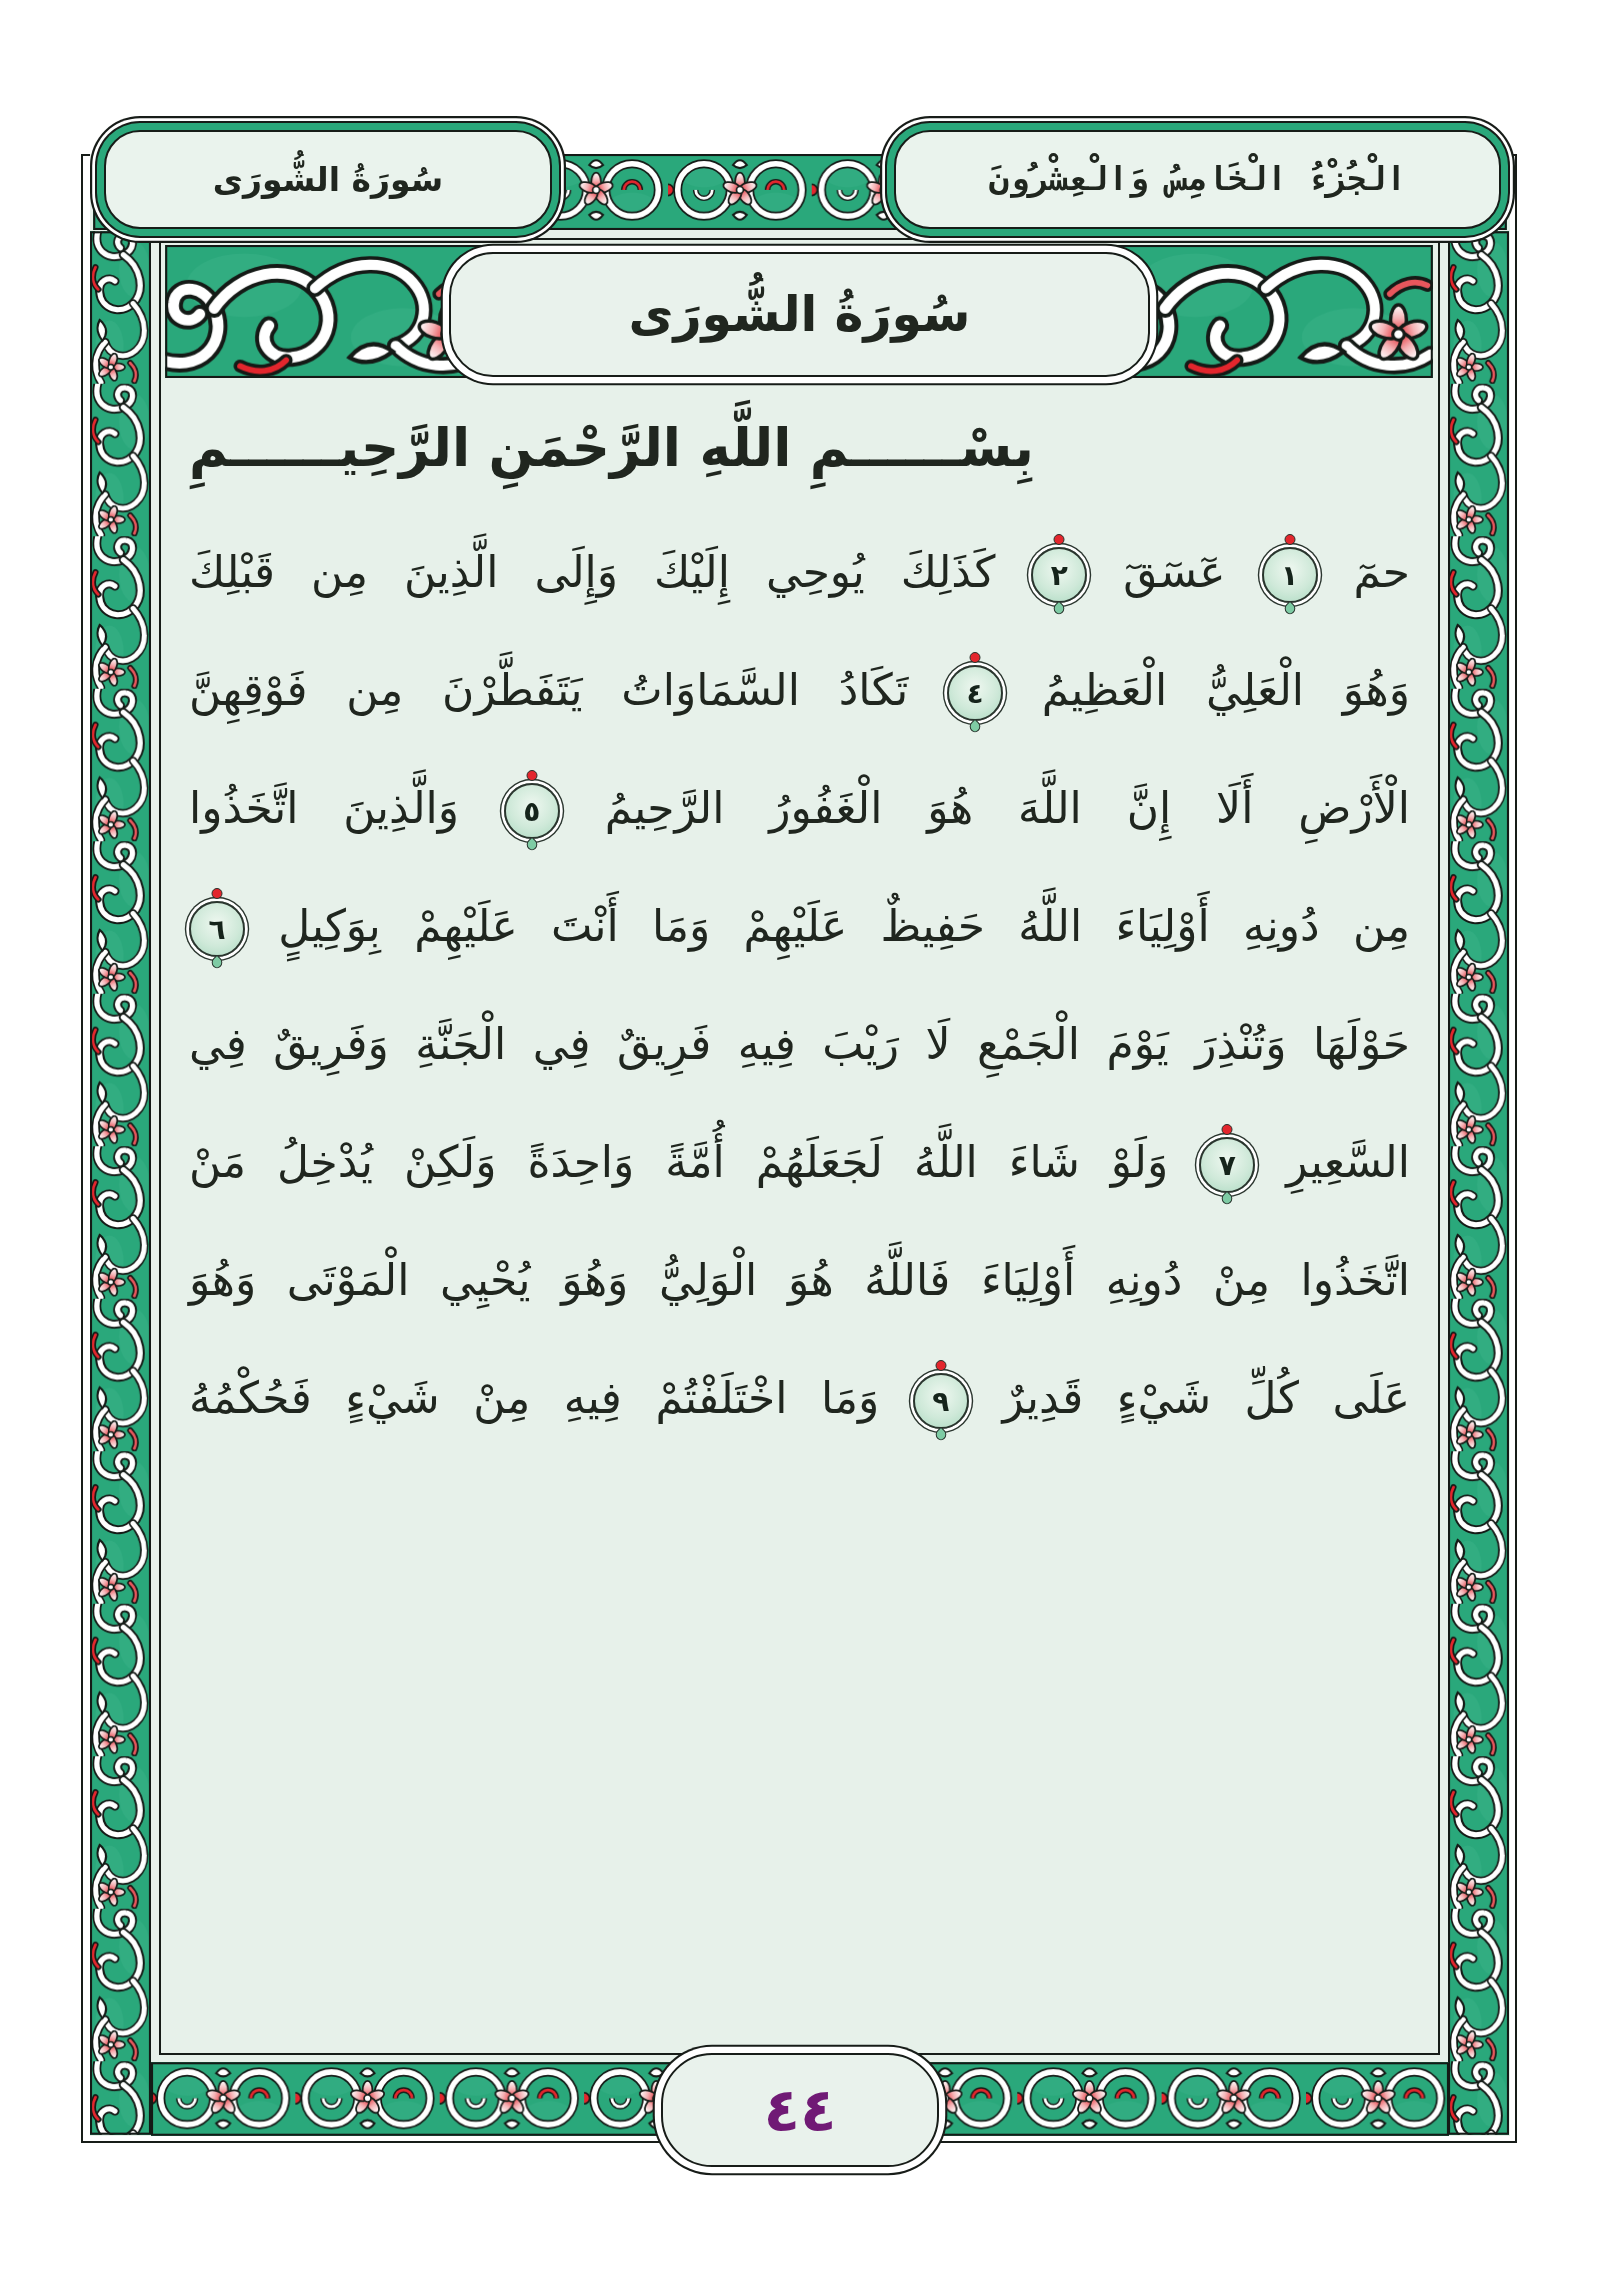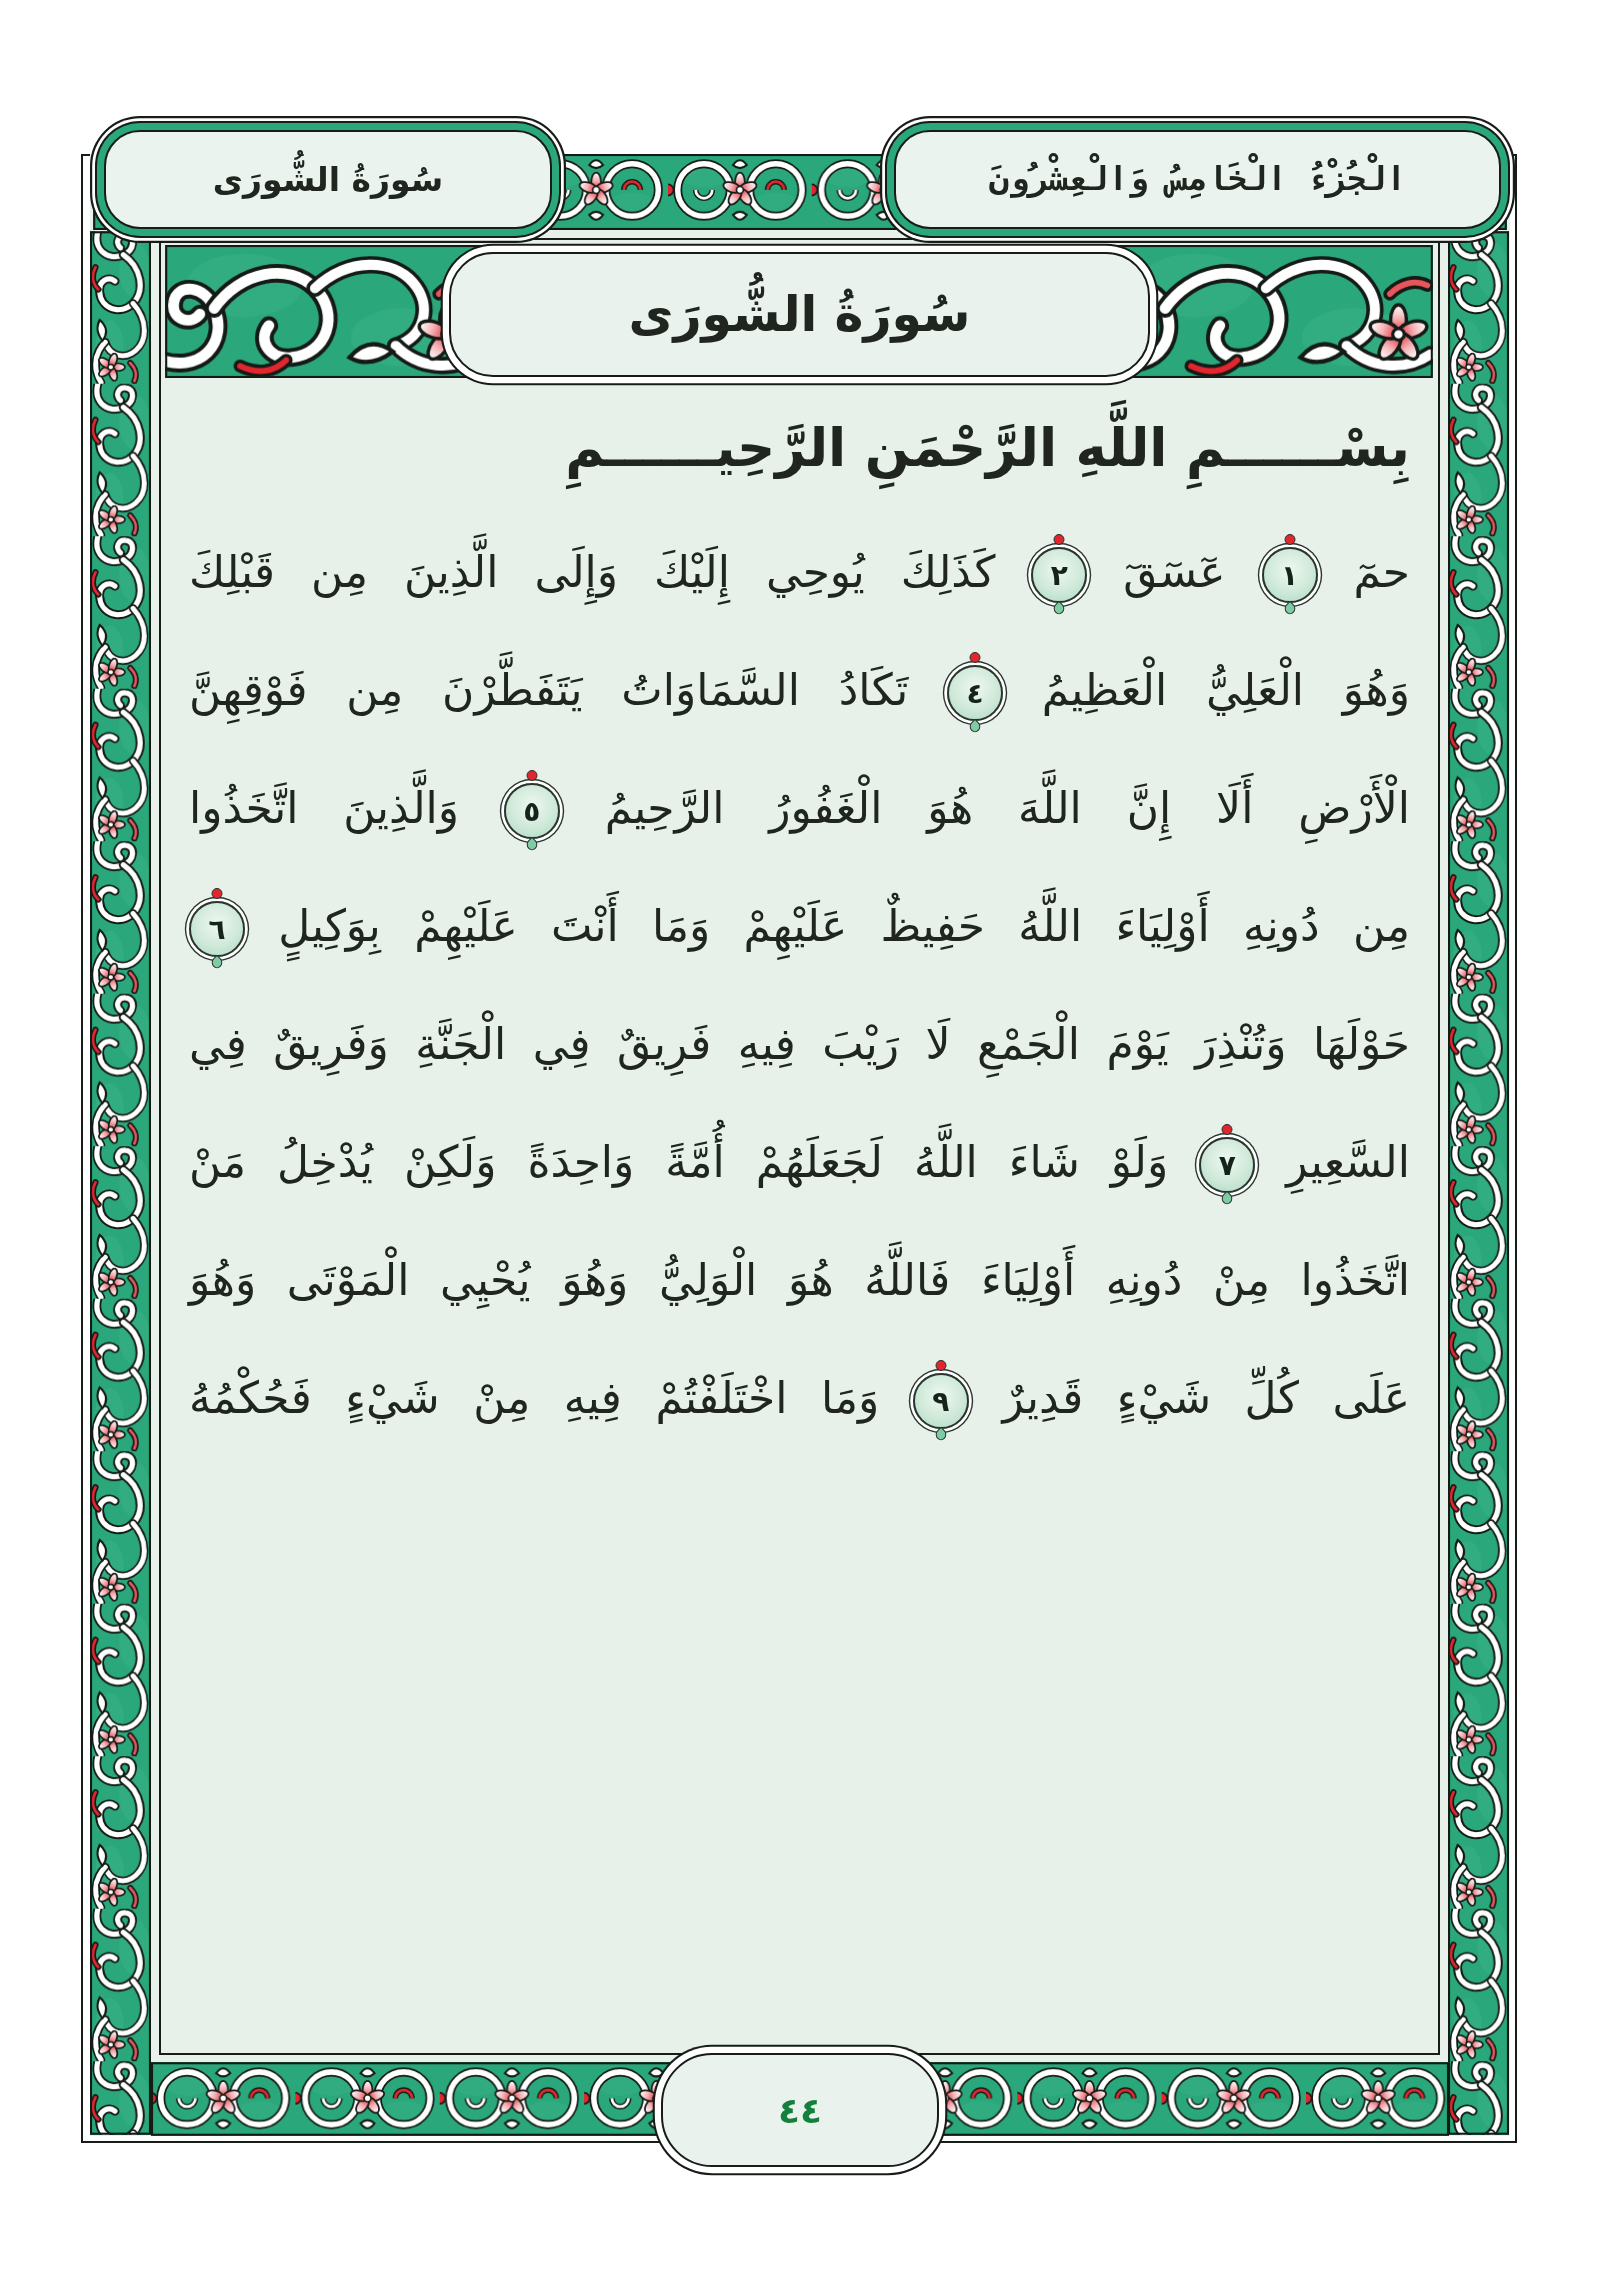--- a/index.html
+++ b/index.html
@@ -47,21 +47,21 @@
   
   .panel {
     left:159px; top:238px; width:1281px; height:1817px;
     background:#e7f1ea; border:2.1px solid #171c18; z-index:4;
   }
   .panel-content {
     position:absolute; left:0; right:0; top:143px; bottom:1.4px;
     padding:0 28px; overflow:hidden;
   }
   .basmala {
-    height:130px; line-height:130px; text-align:right;
+    height:130px; line-height:130px; text-align:left;
     font-size:53px; font-weight:bold; color:#20261f;
   }
   .qlines { }
   .qline {
     height:118px; line-height:118px; font-size:44px;
     text-align:justify; text-align-last:justify;
     word-spacing:4.2px; color:#20261f; white-space:normal;
   }
   .qt { }
   .ayah {
@@ -85,21 +85,21 @@
     width:9px; height:9px; background:#7ecba4;
     border:1.4px solid #26312b; border-radius:0 60% 50% 60%;
   }
 
   
   .page-bubble {
     left:661px; top:2053px; width:278px; height:114px;
     background:#e9f2ec; border:2.1px solid #171c18; border-radius:51px;
     box-shadow: 0 0 0 6.2px #ffffff, 0 0 0 8.3px #171c18;
     display:flex; align-items:center; justify-content:center;
-    font-size:36px; font-weight:bold; color:#15803d; z-index:7;
+    font-size:60px; font-weight:bold; color:#701a75; z-index:7;
   }
 </style>
 </head>
 <body>
 
 <svg width="0" height="0" style="position:absolute" aria-hidden="true">
   <defs>
     <linearGradient id="petalG" x1="0" y1="0" x2="0" y2="1">
       <stop offset="0" stop-color="#ffffff"></stop>
       <stop offset="0.45" stop-color="#f5b3b6"></stop>

